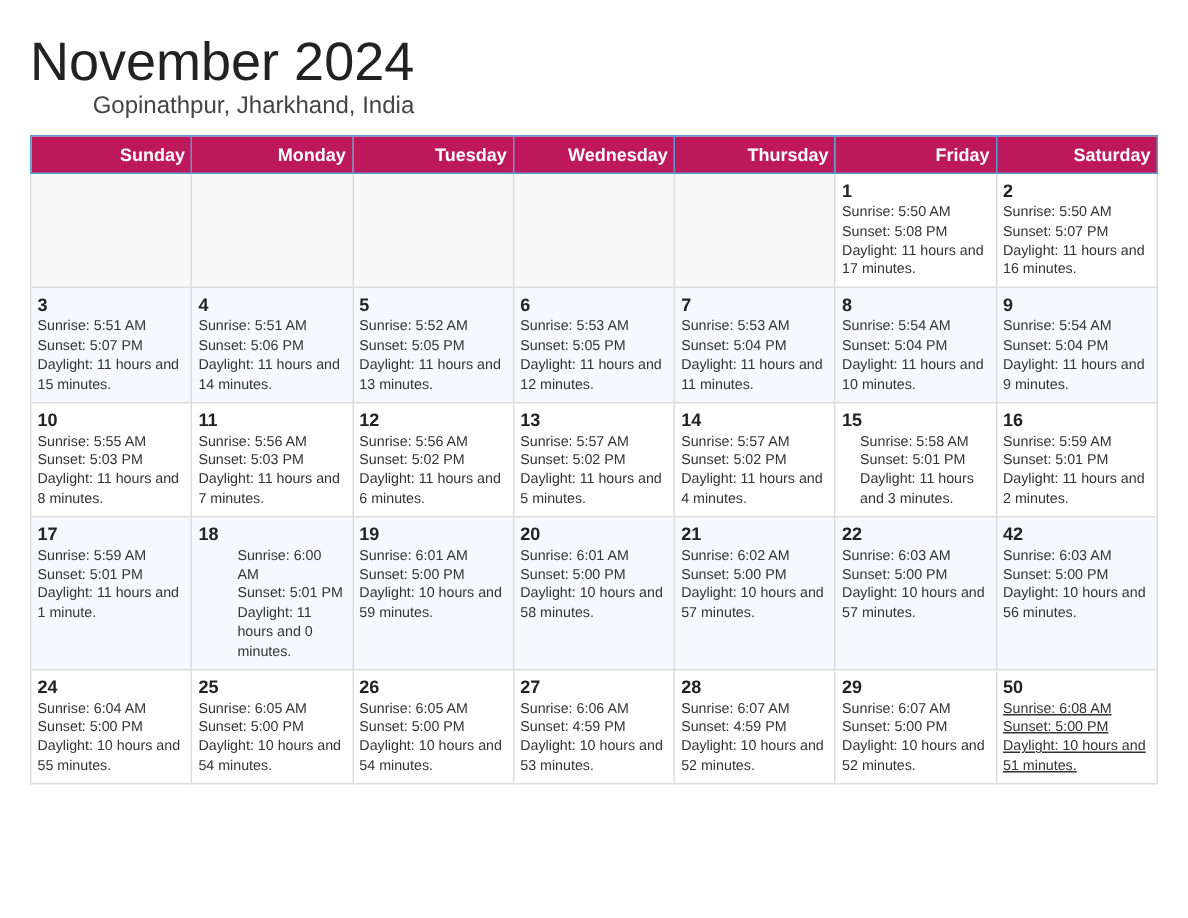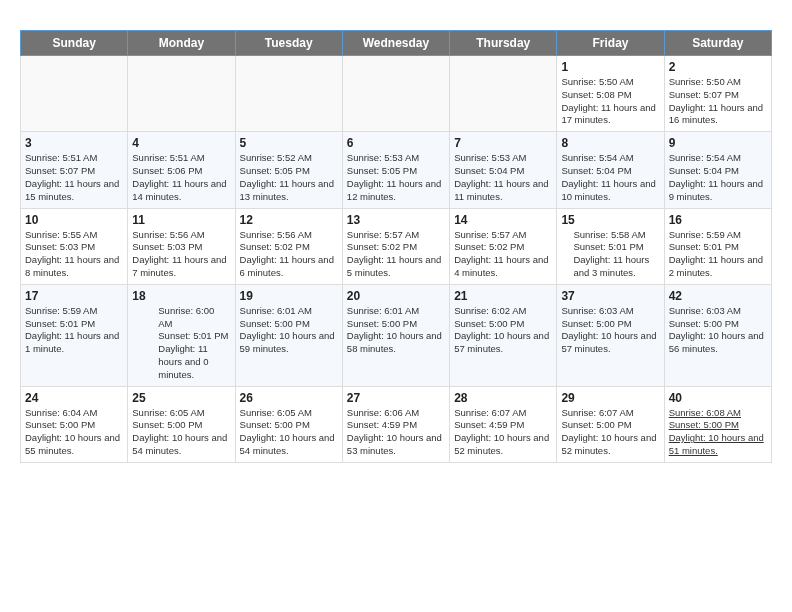--- a/index.html
+++ b/index.html
@@ -41,25 +41,25 @@
     }
     .location-title {
       font-size: 16px;
       color: #444;
     }
     .calendar {
       width: 100%;
       border-collapse: collapse;
     }
     .calendar th {
-      background: #737373;
+      background: #be185d;
       color: #fff;
       font-size: 12px;
       padding: 5px 4px;
-      text-align: center;
+      text-align: right;
       border: 1px solid #5a9ad0;
     }
     .calendar td {
       vertical-align: top;
       border: 1px solid #ddd;
       padding: 4px;
       font-size: 10px;
       color: #333;
       width: 14.28%;
       min-height: 80px;
@@ -85,20 +85,22 @@
       font-size: 9.5px;
       line-height: 1.35;
       color: #333;
     }
   </style>
 </head>
 <body>
 
 <div class="header-section">
   <div class="title-block">
+    <div class="month-title">November 2024</div>
+    <div class="location-title">Gopinathpur, Jharkhand, India</div>
   </div>
 </div>
 
 <table class="calendar">
   <thead>
     <tr>
     <th>Sunday</th>
         <th>Monday</th>
         <th>Tuesday</th>
         <th>Wednesday</th>
@@ -240,21 +242,21 @@
 Sunset: 5:00 PM
 Daylight: 10 hours and 58 minutes.</div>
         </td>
         <td>
           <span class="day-number">21</span>
           <div class="day-info" style="white-space: pre-line;">Sunrise: 6:02 AM
 Sunset: 5:00 PM
 Daylight: 10 hours and 57 minutes.</div>
         </td>
         <td>
-          <span class="day-number">37</span>
+          <span class="day-number">22</span>
           <div class="day-info" style="white-space: pre-line;">Sunrise: 6:03 AM
 Sunset: 5:00 PM
 Daylight: 10 hours and 57 minutes.</div>
         </td>
         <td>
           <span class="day-number">42</span>
           <div class="day-info" style="white-space: pre-line;">Sunrise: 6:03 AM
 Sunset: 5:00 PM
 Daylight: 10 hours and 56 minutes.</div>
         </td>
@@ -290,20 +292,20 @@
 Sunset: 4:59 PM
 Daylight: 10 hours and 52 minutes.</div>
         </td>
         <td>
           <span class="day-number">29</span>
           <div class="day-info" style="white-space: pre-line;">Sunrise: 6:07 AM
 Sunset: 5:00 PM
 Daylight: 10 hours and 52 minutes.</div>
         </td>
         <td>
-          <span class="day-number">40</span>
+          <span class="day-number">50</span>
           <div class="day-info" style="white-space: pre-line; text-decoration: underline;">Sunrise: 6:08 AM
 Sunset: 5:00 PM
 Daylight: 10 hours and 51 minutes.</div>
         </td>
       </tr>
     </tbody>
 </table>
 
 </body></html>

